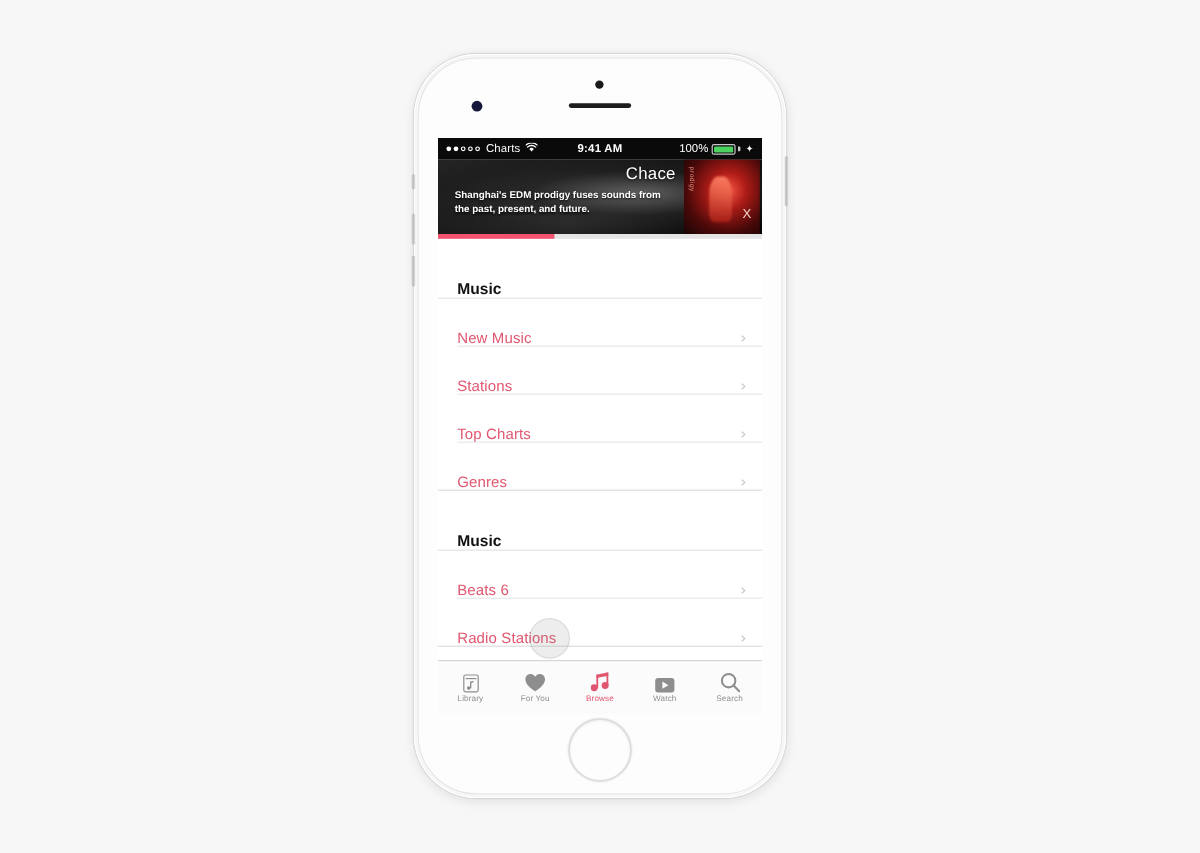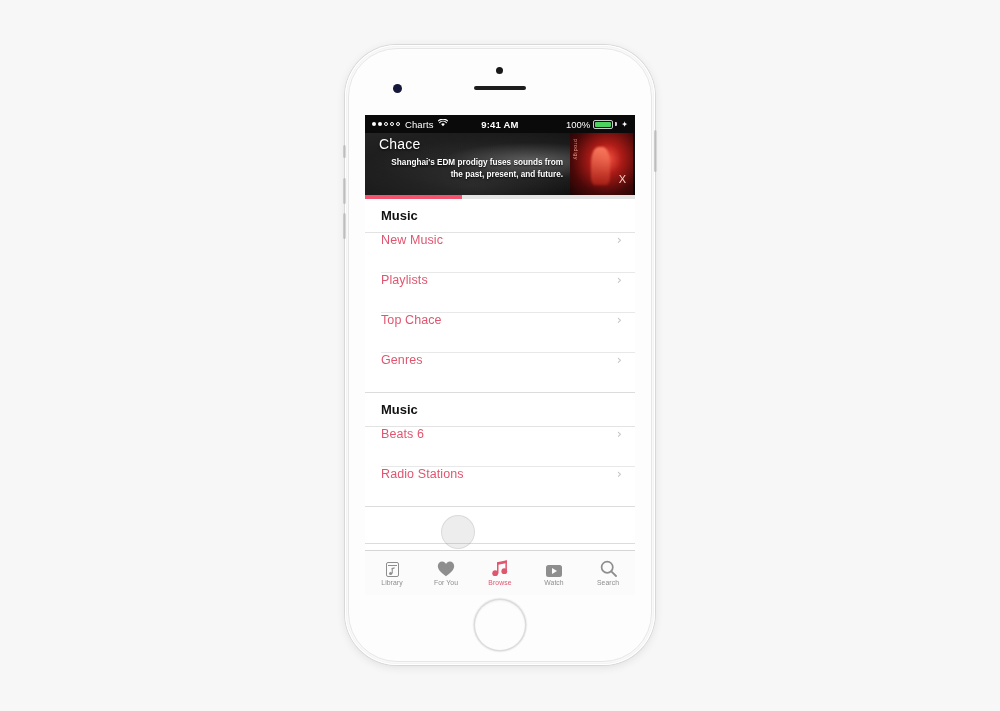--- a/index.html
+++ b/index.html
@@ -171,28 +171,28 @@
     left: 14px; top: 2px;
     right: 72px;
     color: #ffffff;
   }
   #hero-title {
     font-size: 14px;
     font-weight: normal;
     letter-spacing: .2px;
     line-height: 18px;
     text-shadow: 0 1px 2px rgba(0,0,0,.8);
+    text-align: right;
   }
   #hero-subtitle {
     font-size: 8.2px;
     line-height: 11.5px;
     margin-top: 4px;
     font-weight: bold;
     text-shadow: 0 1px 2px rgba(0,0,0,.9);
-    text-align: right;
   }
   #hero-artwork {
     position: absolute;
     right: 2px; top: 0;
     width: 63px; height: 62px;
     background:
       radial-gradient(circle at 58% 42%, rgba(255,90,70,0.95) 0%, rgba(190,30,25,0.8) 30%, rgba(70,8,8,0.9) 68%, #1a0404 100%),
       linear-gradient(135deg, #3a0808, #7d1410 45%, #250505 100%);
     overflow: hidden;
   }
@@ -229,34 +229,34 @@
     background: #e4e4e4;
   }
   #page-progress-fill {
     height: 100%;
     background: #f3536f;
   }
 
   
   #list-area { background: #ffffff; }
   .section-header {
-    height: 34px;
-    display: flex;
-    align-items: center;
+    height: 50px;
+    display: flex;
+    align-items: flex-end;
     padding-left: 16px;
     font-size: 13px;
     font-weight: bold;
     color: #111111;
     border-bottom: 1px solid #e3e3e3;
     box-sizing: border-box;
   }
   .list-row {
     height: 40px;
     display: flex;
-    align-items: flex-start;
+    align-items: flex-end;
     padding: 0 13px 0 16px;
     box-sizing: border-box;
     position: relative;
   }
   .list-row::after {
     content: "";
     position: absolute;
     left: 16px; right: 0; bottom: 0;
     height: 1px;
     background: #e8e8e8;
@@ -410,25 +410,25 @@
 
       <div class="section-header">
         <span>Music</span>
       </div>
 
       <div class="list-row">
         <span class="row-label">New Music</span>
         <span class="row-chevron">›</span>
       </div>
       <div class="list-row">
-        <span class="row-label">Playlists</span>
+        <span class="row-label">Stations</span>
         <span class="row-chevron">›</span>
       </div>
       <div class="list-row">
-        <span class="row-label">Top Chace</span>
+        <span class="row-label">Top Charts</span>
         <span class="row-chevron">›</span>
       </div>
       <div class="list-row last-in-group">
         <span class="row-label">Genres</span>
         <span class="row-chevron">›</span>
       </div>
 
       <div class="section-header">
         <span>Music</span>
       </div>

